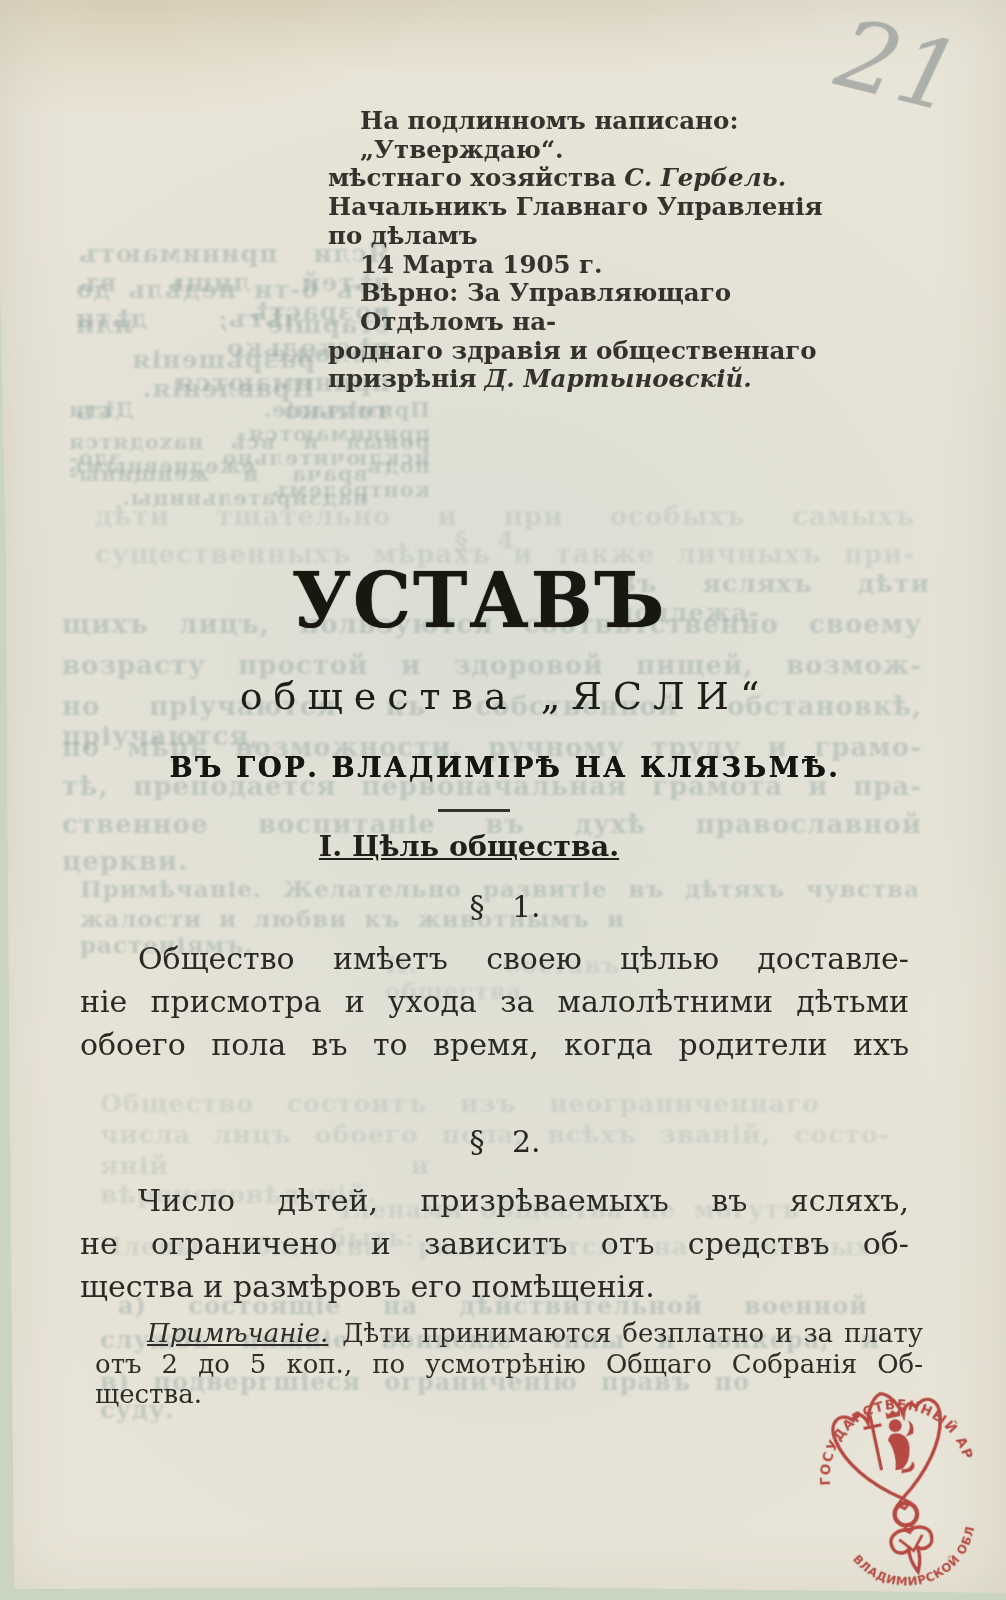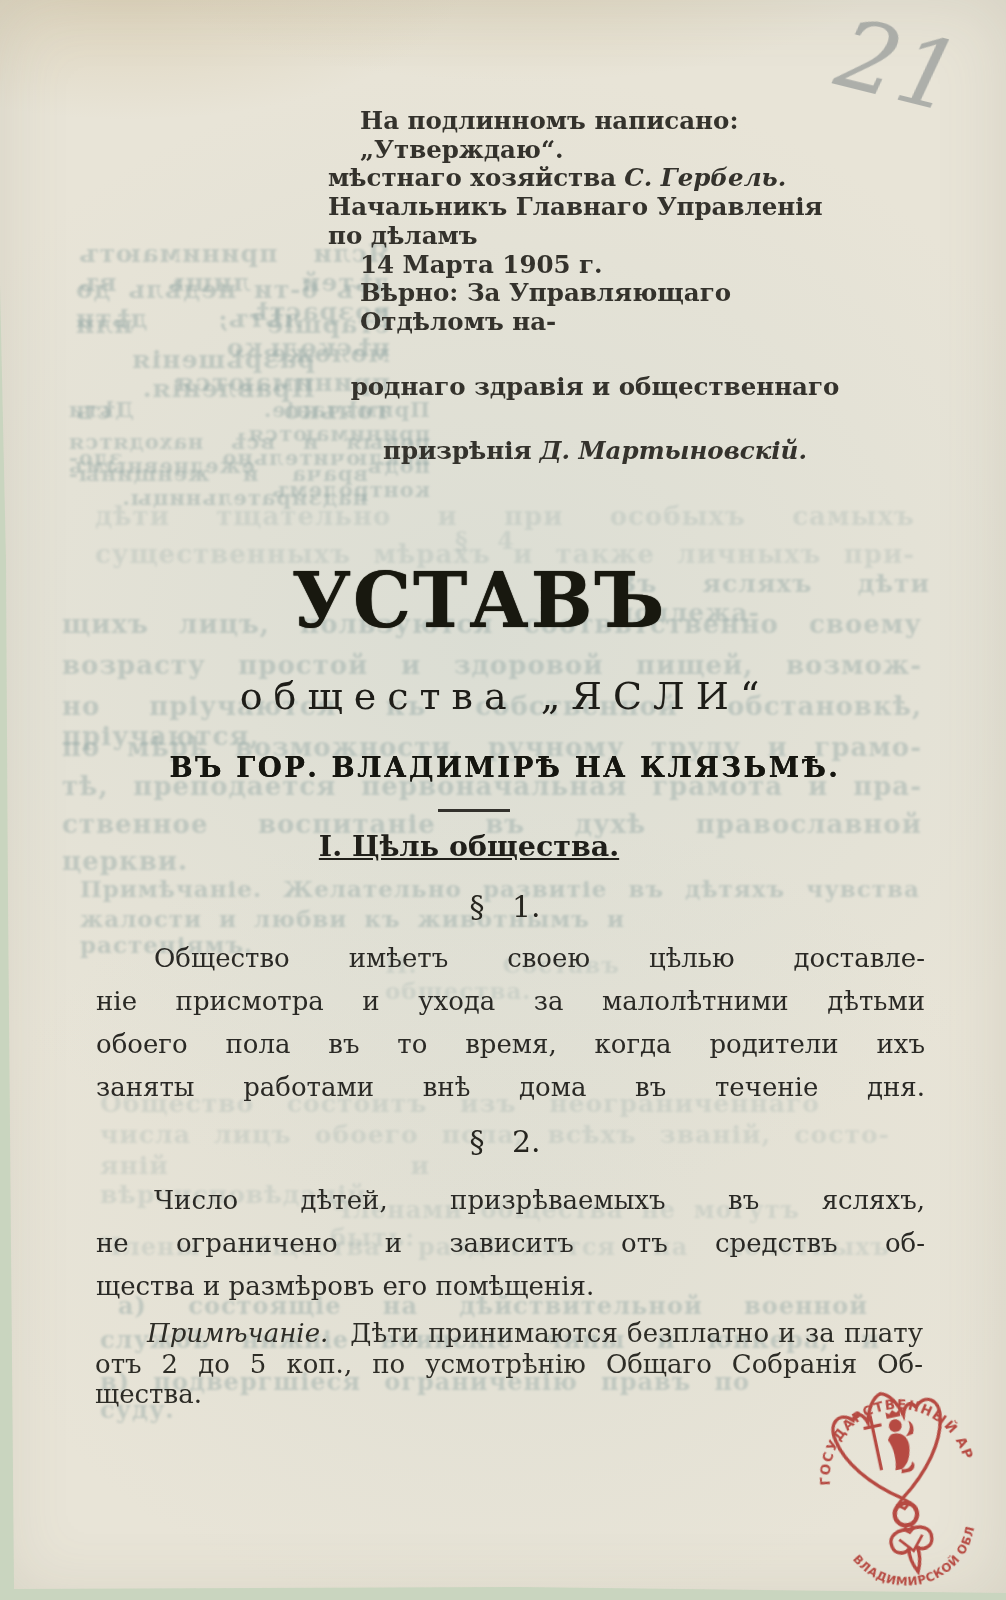--- a/index.html
+++ b/index.html
@@ -29,21 +29,21 @@
   }
   .b.m{transform:scaleX(-1);}
   .b.f{opacity:.24;}
   
   .print{position:absolute;z-index:2;color:#2a2925;}
   .cert{
     left:328px;top:107px;width:534px;
     font-size:24.5px;line-height:28.7px;color:#34322c;font-weight:bold;
   }
   .cert .ci{padding-left:32px;}
-  .cert .cc{text-align:center;margin-top:36px;}
+  .cert .cc{}
   .cert i{margin-left:8px;}
   .pencil{
     left:838px;top:10px;z-index:3;
     font-size:96px;font-style:italic;
     color:rgba(124,132,133,.55);
     transform:rotate(14deg);filter:blur(.6px);
   }
   .title-main{
     left:90px;top:556px;width:830px;text-align:center;
     font-size:73px;font-weight:700;letter-spacing:2px;
@@ -65,28 +65,28 @@
     font-size:28.5px;font-weight:700;color:#201f1a;
     transform:translateX(-36px);
     text-decoration:underline;
   }
   .smark{
     left:90px;width:830px;text-align:center;
     font-size:30px;color:#26251f;word-spacing:18px;
   }
   .smark.s1{top:889px;}
   .smark.s2{top:1124px;}
-  .para{left:96px;width:829px;font-size:26px;line-height:43px;color:#2a2925;}
+  .para{left:80px;width:829px;font-size:30px;line-height:43px;color:#2a2925;}
   .para.p1{top:937px;}
   .para.p2{top:1179px;}
   .jl{text-align:justify;text-align-last:justify;}
   .ind{text-indent:58px;}
   .note{left:95px;width:828px;top:1318px;font-size:26px;line-height:30.5px;color:#2d2c26;}
   .note .nl1{text-indent:52px;}
-  .note i{margin-right:22px;}
+  .note i{margin-right:14px;text-decoration:underline;}
   
   .stamp{
     position:absolute;left:812px;top:1362px;z-index:3;
     width:172px;height:230px;
     transform:rotate(-12deg);
     opacity:.88;filter:blur(.3px);
   }
   .stamp svg{width:100%;height:100%;}
 </style>
 </head>
@@ -140,21 +140,20 @@
   <div class="print title-city">ВЪ ГОР. ВЛАДИМІРѢ НА КЛЯЗЬМѢ.</div>
   <div class="print title-sub">общества „ЯСЛИ“</div>
   <div class="print rule"></div>
 
   <div class="print sec-head">I. Цѣль общества.</div>
   <div class="print smark s1">§ 1.</div>
   <div class="print para p1">
     <div class="jl ind">Общество имѣетъ своею цѣлью доставле-</div>
     <div class="jl">ніе присмотра и ухода за малолѣтними дѣтьми</div>
     <div class="jl">обоего пола въ то время, когда родители ихъ</div>
-    <div class="jl">заняты работами внѣ дома въ теченіе дня.</div>
   </div>
 
   <div class="print smark s2">§ 2.</div>
   <div class="print para p2">
     <div class="jl ind">Число дѣтей, призрѣваемыхъ въ ясляхъ,</div>
     <div class="jl">не ограничено и зависитъ отъ средствъ об-</div>
     <div>щества и размѣровъ его помѣщенія.</div>
   </div>
 
   <div class="print note">

